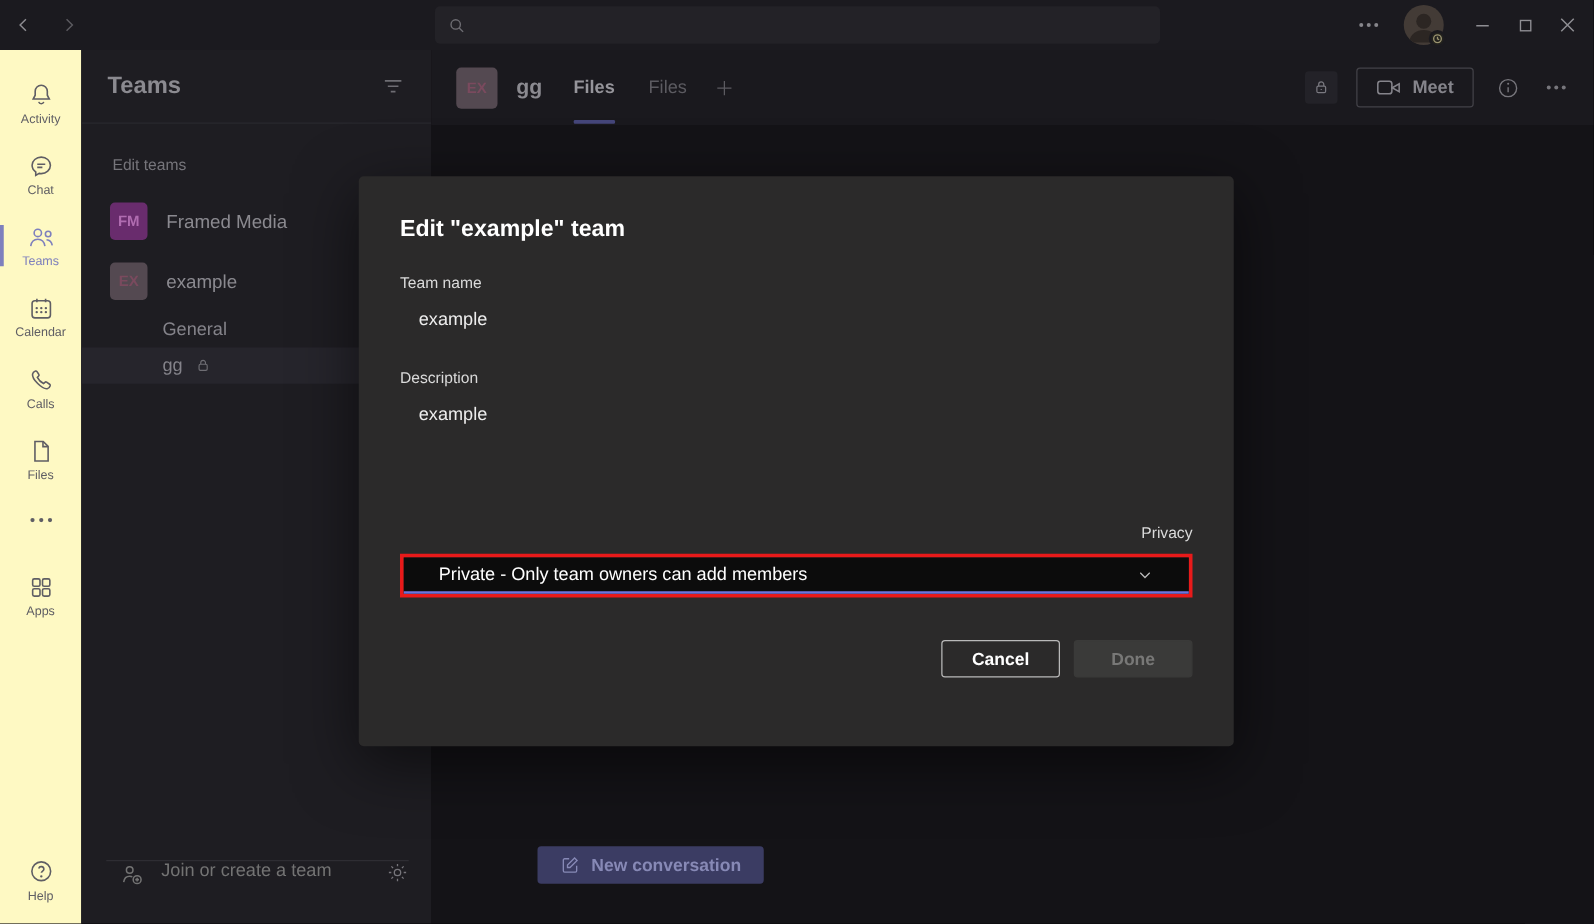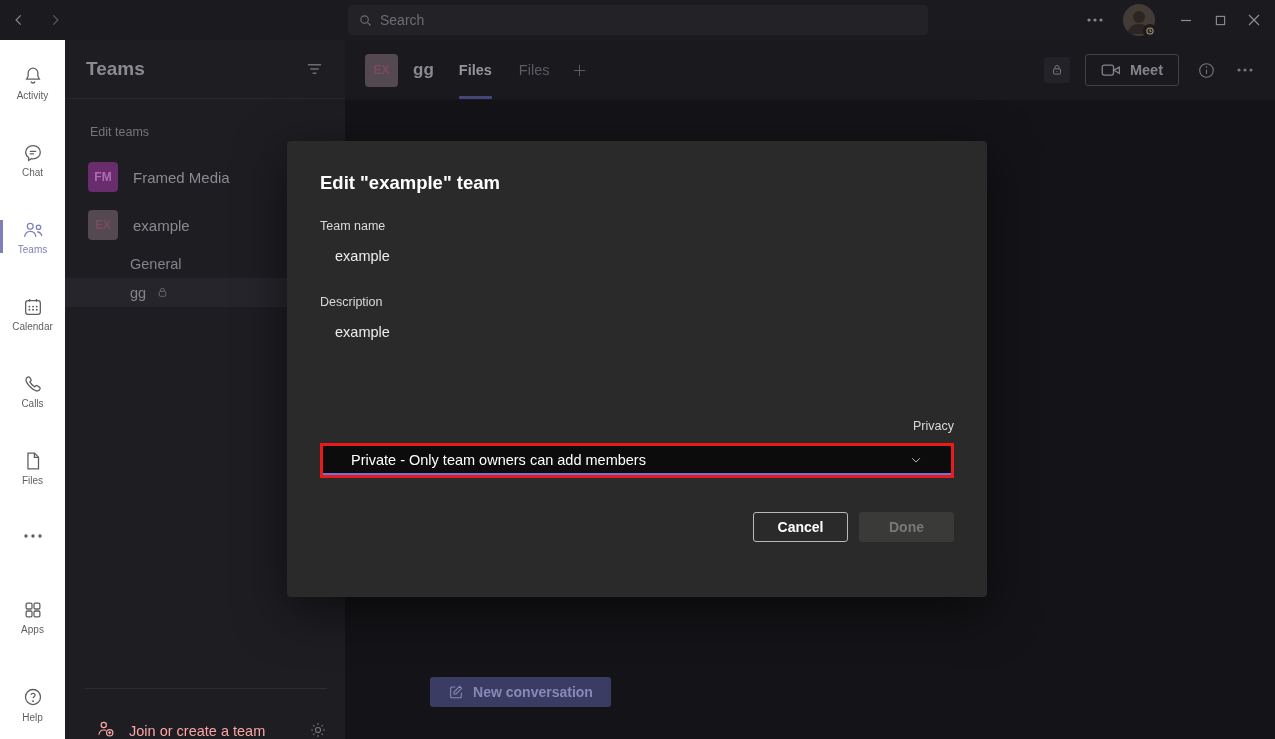--- a/index.html
+++ b/index.html
@@ -25,22 +25,22 @@
   .more-dots { color:#87868b; padding:0 12px; }
   .avatar-photo { position:relative; width:32px; height:32px; border-radius:50%; background:#433b36;
                   margin:0 14px 0 8px; overflow:visible; }
   .avatar-photo .silhouette { position:absolute; inset:0; border-radius:50%; overflow:hidden; }
   .status-badge { position:absolute; right:-2px; bottom:-2px; width:14px; height:14px; border-radius:50%;
                   background:#23221e; border:2px solid #1b1a1f; display:flex; align-items:center; justify-content:center;
                   color:#9b9470; }
   .window-btn { width:34px; height:40px; display:flex; align-items:center; justify-content:center; color:#8f8e93; }
 
   
-  .rail { position:absolute; left:0; top:40px; bottom:0; width:65px; background:#ffffff;
-          display:flex; flex-direction:column; align-items:center; padding-top:14px;gap:20px; }
+  .rail { position:absolute; left:0; top:40px; bottom:0; width:65px; background:#fef9c3;
+          display:flex; flex-direction:column; align-items:center; padding-top:14px; }
   .rail-item { position:relative; width:65px; height:57px; display:flex; flex-direction:column;
                align-items:center; justify-content:center; gap:4px; color:#5f5e64; }
   .rail-item .lbl { font-size:10px; line-height:1; }
   .rail-item.active { color:#7e80bd; }
   .rail-item.active::before { content:""; position:absolute; left:0; top:12px; bottom:12px; width:3px; background:#7e80bd; }
   .rail-item.dots-only { height:40px; }
   .rail-help { position:absolute; bottom:6px; left:0; width:65px; height:57px; display:flex; flex-direction:column;
                align-items:center; justify-content:center; gap:4px; color:#5f5e64; }
   .rail-help .lbl { font-size:10px; }
 
@@ -53,22 +53,22 @@
   .your-teams { margin:26px 0 14px 25px; font-size:12.5px; color:#76757b; }
   .team-row { display:flex; align-items:center; gap:15px; padding-left:23px; height:48px; }
   .team-avatar { width:30px; height:30px; border-radius:4px; display:flex; align-items:center;
                  justify-content:center; font-size:12px; font-weight:bold; }
   .team-name { font-size:15px; color:#8b8a90; }
   .channel-row { height:29px; display:flex; align-items:center; gap:10px; padding-left:65px;
                  color:#84838a; font-size:14.5px; }
   .channel-row.selected { background:#26252c; }
   .channel-lock { color:#6e6d73; }
   .panel-bottom { position:absolute; bottom:0; left:20px; right:18px; height:51px;
-                  border-top:1px solid #2e2d33; display:flex; align-items:flex-end; gap:13px;
-                  color:#fca5a5; font-size:14.5px; }
+                  border-top:1px solid #2e2d33; display:flex; align-items:flex-start; gap:13px;
+                  color:#737373; font-size:14.5px; }
   .panel-bottom .join-icon { margin-left:10px; }
   .panel-bottom .gear { margin-left:auto; color:#77767c; }
 
   
   .main { position:absolute; left:345px; top:40px; right:0; bottom:0; background:#141317; }
   .channel-header { position:absolute; top:0; left:0; right:0; height:60px; background:#1a191e;
                     display:flex; align-items:center; padding:0 18px 0 20px; }
   .ch-avatar { width:33px; height:33px; border-radius:4px; background:#544951; color:#7a4a5e;
                display:flex; align-items:center; justify-content:center; font-size:12px; font-weight:bold; }
   .ch-name { margin-left:15px; font-size:17px; font-weight:bold; color:#8b8a90; }
@@ -128,21 +128,20 @@
           </svg>
       </div>
     </div>
     <div class="search">
       <span>
         <svg width="15" height="15" viewBox="0 0 24 24" fill="none" stroke="currentColor" stroke-width="1.8">
             <circle cx="10.5" cy="10.5" r="6"></circle>
             <path d="M15 15l5 5"></path>
           </svg>
       </span>
-      <input type="text" placeholder="Search" style="">
     </div>
     <div class="topbar-right">
       <div class="more-dots">
         <svg width="16" height="4" viewBox="0 0 16 4" fill="currentColor">
             <circle cx="2" cy="2" r="1.6"></circle>
             <circle cx="8" cy="2" r="1.6"></circle>
             <circle cx="14" cy="2" r="1.6"></circle>
           </svg>
       </div>
       <div class="avatar-photo">

